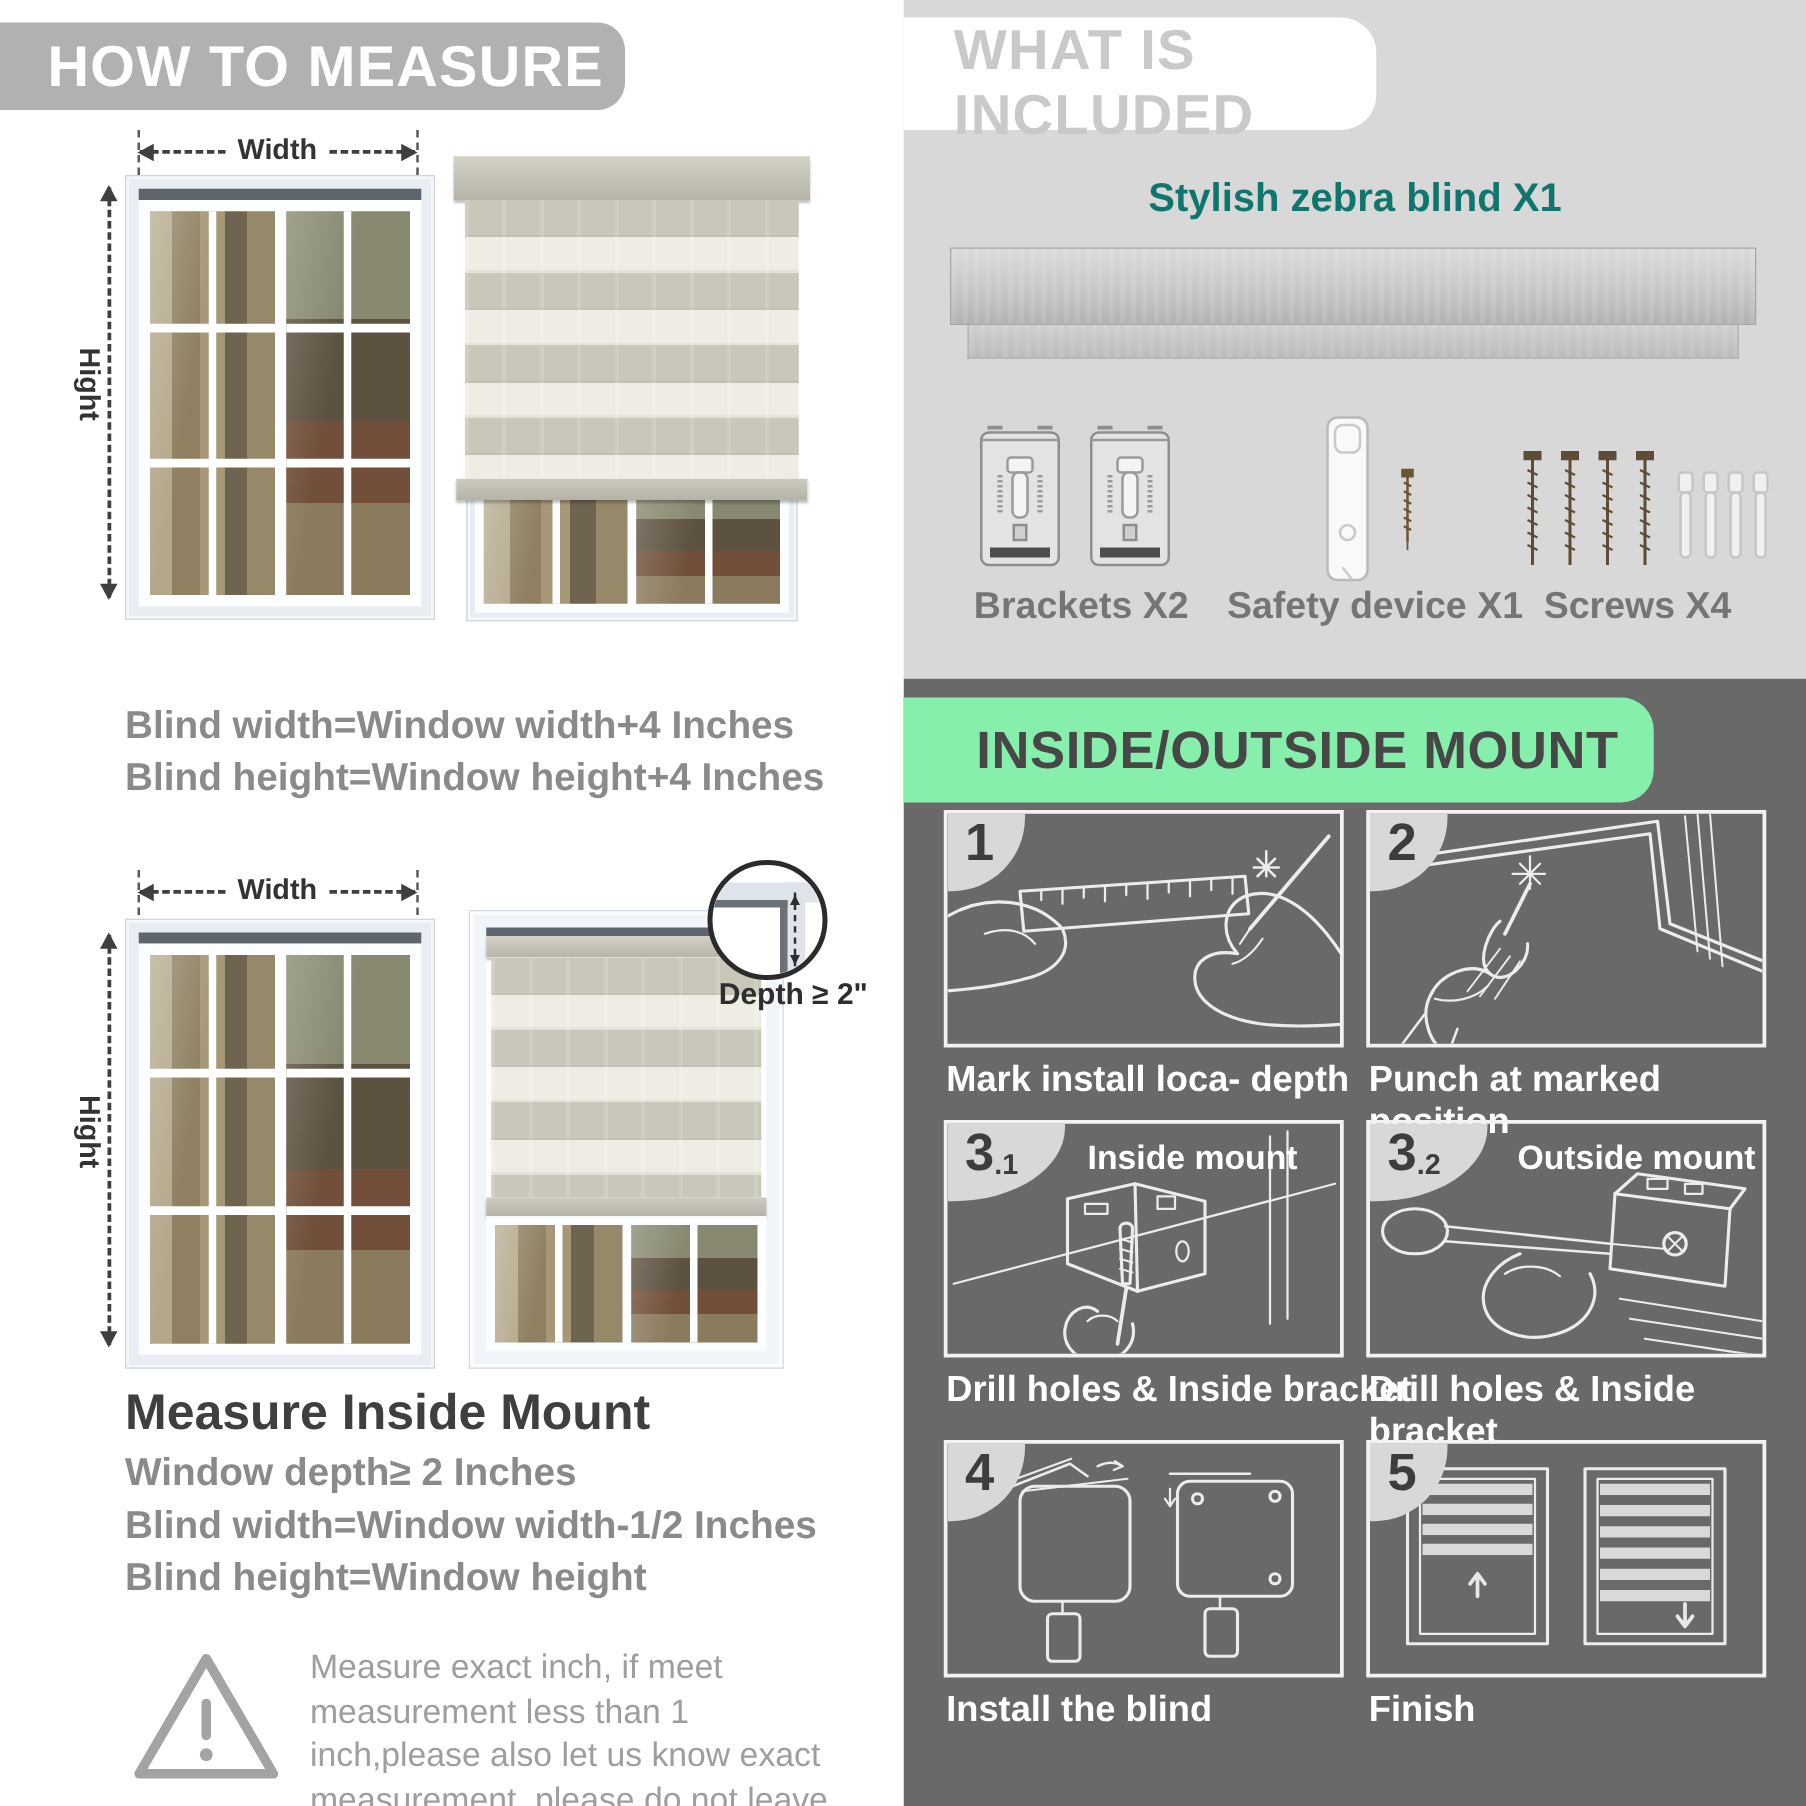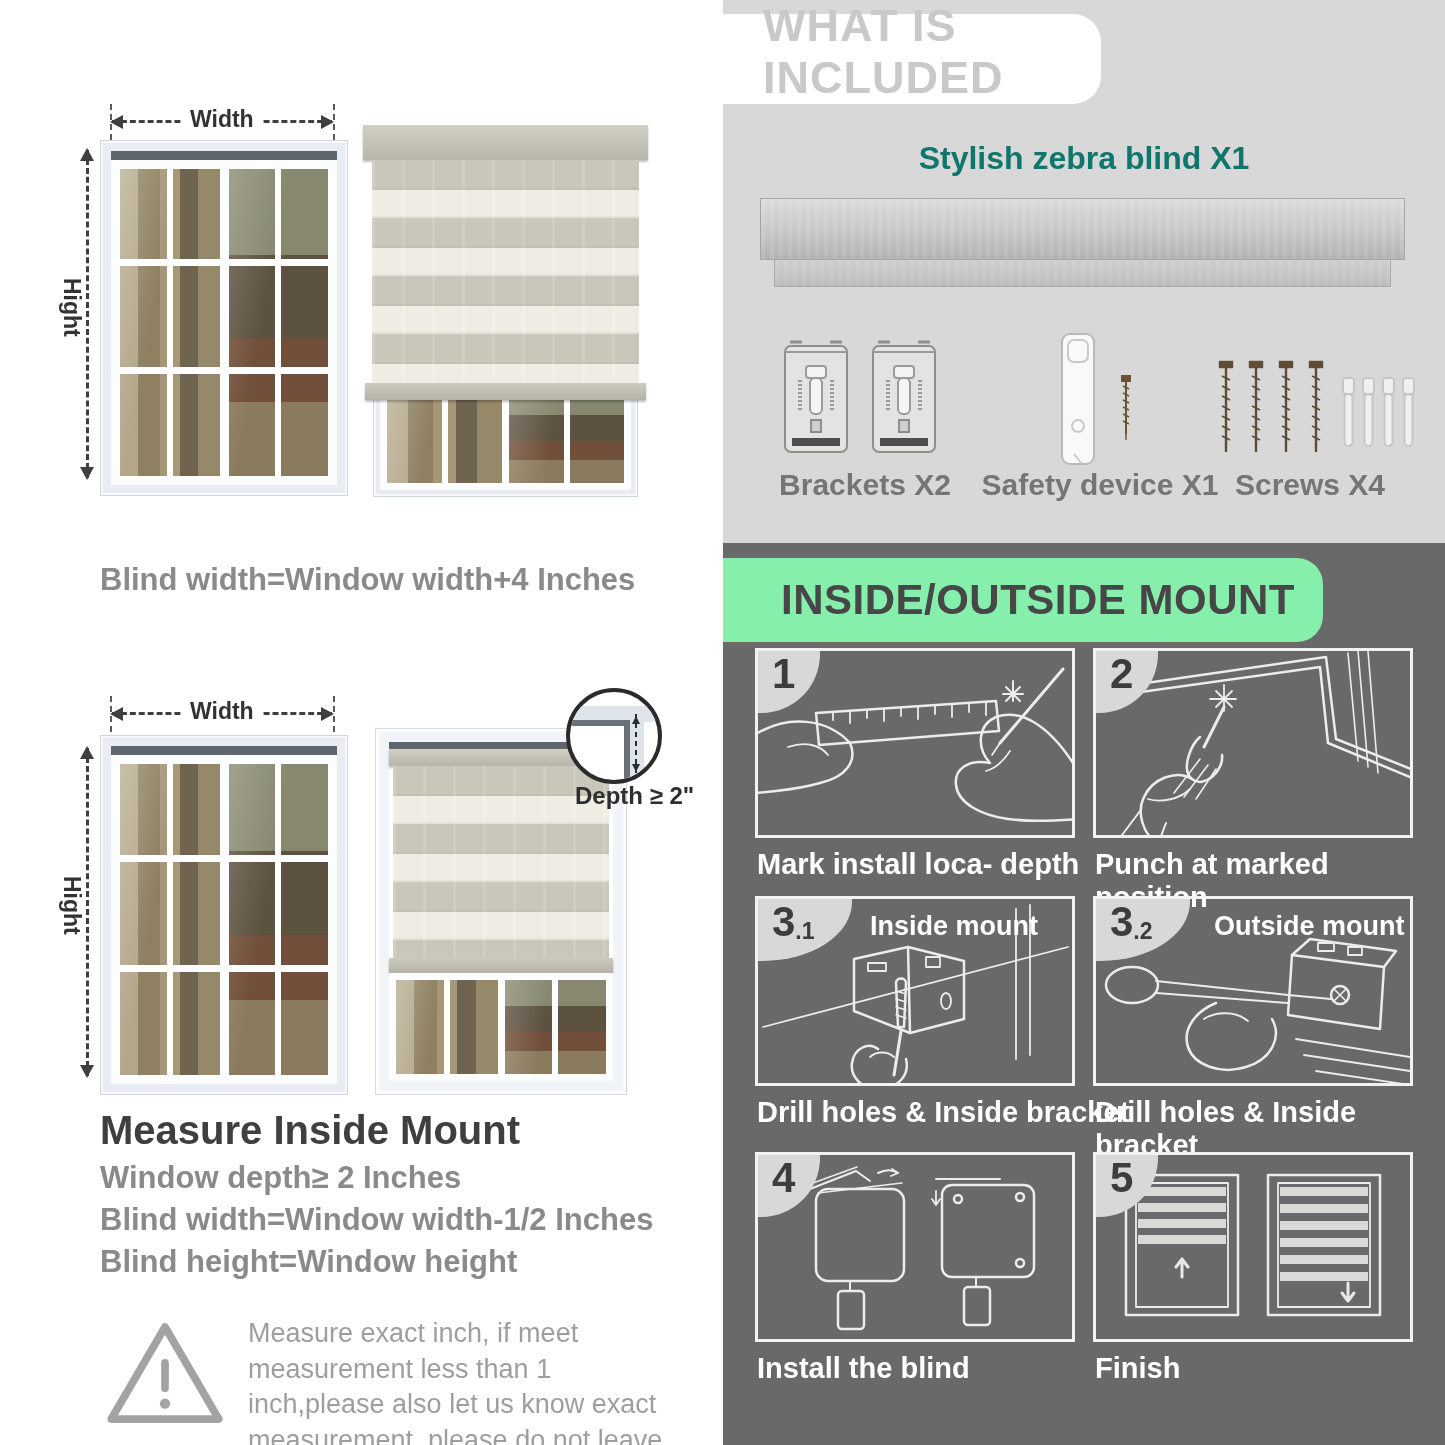--- a/index.html
+++ b/index.html
@@ -9,21 +9,21 @@
 
   
   .banner-left{left:0;top:18px;width:500px;height:70px;background:#b1b1b1;
     border-radius:0 22px 22px 0;display:flex;align-items:center;padding-left:38px;box-sizing:border-box;}
   .banner-left span{color:#ffffff;font-weight:bold;font-size:46px;letter-spacing:1px;}
 
   .light-section{left:723px;top:0;width:722px;height:543px;background:#d8d8d8;}
   .dark-section{left:723px;top:543px;width:722px;height:902px;background:#696969;}
 
   .banner-included{left:723px;top:14px;width:378px;height:90px;background:#ffffff;
-    border-radius:0 28px 28px 0;display:flex;align-items:flex-end;padding-left:40px;box-sizing:border-box;}
+    border-radius:0 28px 28px 0;display:flex;align-items:flex-start;padding-left:40px;box-sizing:border-box;}
   .banner-included span{color:#c9c9c9;font-weight:bold;font-size:45px;letter-spacing:1px;}
 
   .banner-mount{left:723px;top:558px;width:600px;height:84px;background:#86efac;
     border-radius:0 26px 26px 0;display:flex;align-items:center;padding-left:58px;box-sizing:border-box;}
   .banner-mount span{color:#474747;font-weight:bold;font-size:42px;letter-spacing:.5px;}
 
   
   .h-measure{color:#3f3f3f;font-weight:bold;font-size:40px;}
   .body-line{color:#8a8a8a;font-weight:bold;font-size:31px;}
   .dim-label{color:#333;font-weight:bold;font-size:23px;background:#fff;padding:0 8px;}
@@ -101,20 +101,23 @@
   .lineart{stroke:#ececec;fill:none;stroke-width:2.5;stroke-linecap:round;stroke-linejoin:round;}
 </style>
 </head>
 <body>
 
 <div class="canvas">
 
   <div class="abs light-section"></div>
   <div class="abs dark-section"></div>
 
+  <div class="abs banner-left">
+    <span>HOW TO MEASURE</span>
+  </div>
 
   <div class="abs tick-v" style="left:110px;top:104px;"></div>
   <div class="abs tick-v" style="left:333px;top:104px;"></div>
   <div class="abs dim-h" style="left:112px;top:120px;width:220px;"></div>
   <div class="abs dim-label" style="left:182px;top:106px;">Width</div>
 
   <div class="abs dim-v" style="left:86px;top:150px;height:328px;"></div>
   <div class="abs dim-label vert-label" style="left:58px;top:268px;padding:10px 0;">Hight</div>
 
   <div class="abs win" style="left:100px;top:140px;width:248px;height:356px;">
@@ -143,20 +146,21 @@
       </div>
     </div>
     <div class="abs cassette" style="left:0;top:0;width:285px;height:35px;"></div>
     <div class="abs stripes" style="left:9px;top:35px;width:267px;height:223px;">
       <div class="stripes-soft" style="position:absolute;inset:0;"></div>
     </div>
     <div class="abs bottom-rail" style="left:2px;top:258px;width:281px;height:17px;"></div>
   </div>
 
   <div class="abs body-line" style="left:100px;top:562px;">Blind width=Window width+4 Inches</div>
+  <div class="abs body-line" style="left:100px;top:604px;">Blind height=Window height+4 Inches</div>
 
   <div class="abs tick-v" style="left:110px;top:696px;"></div>
   <div class="abs tick-v" style="left:333px;top:696px;"></div>
   <div class="abs dim-h" style="left:112px;top:712px;width:220px;"></div>
   <div class="abs dim-label" style="left:182px;top:698px;">Width</div>
   <div class="abs dim-v" style="left:86px;top:748px;height:328px;"></div>
   <div class="abs dim-label vert-label" style="left:58px;top:866px;padding:10px 0;">Hight</div>
 
   <div class="abs win" style="left:100px;top:735px;width:248px;height:360px;">
     <div class="win-track"></div>

